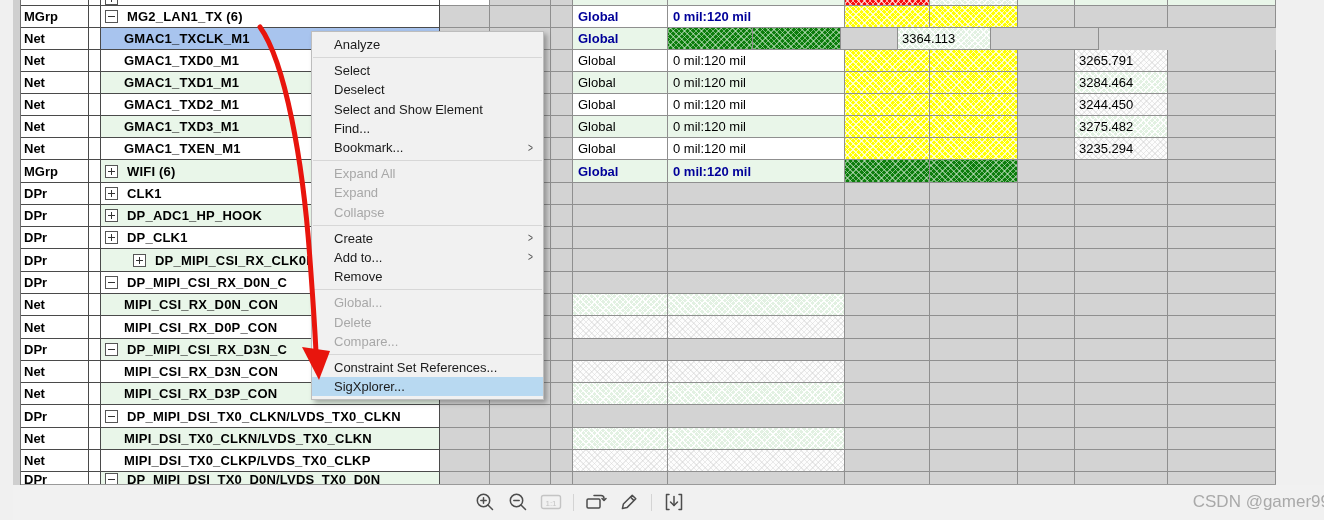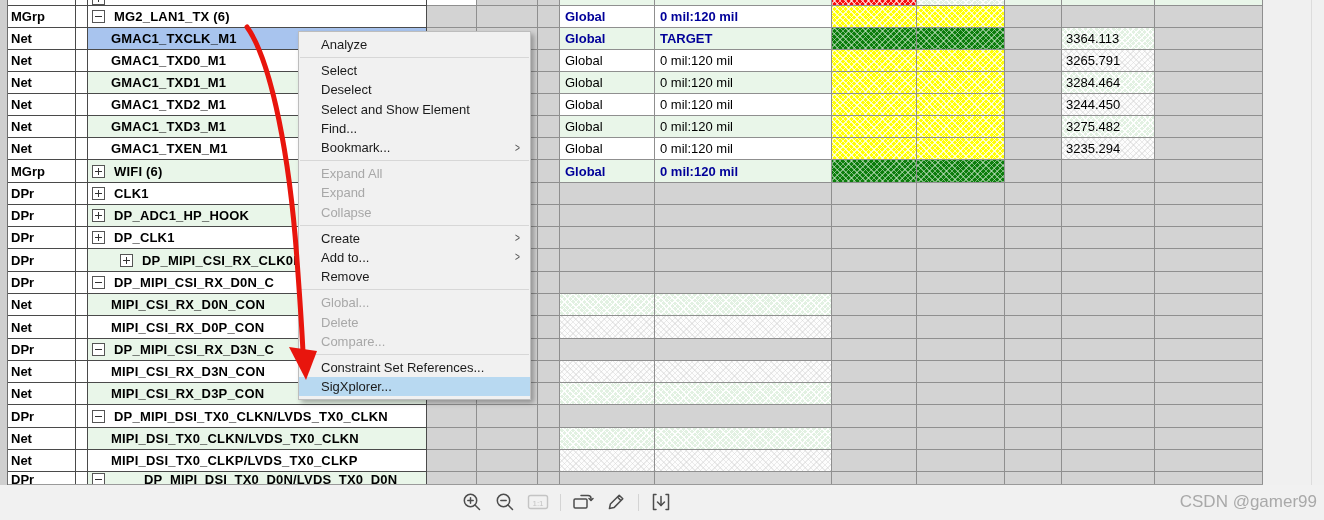--- a/index.html
+++ b/index.html
@@ -1,18 +1,18 @@
 <!DOCTYPE html>
 <html><head>
 <meta charset="utf-8">
 <style>
   html,body{margin:0;padding:0;}
   body{width:1324px;height:520px;position:relative;overflow:hidden;background:#f0f0f0;
        font-family:"Liberation Sans","DejaVu Sans",sans-serif;}
-  #stage{position:absolute;inset:0;}
+  #stage{position:absolute;inset:0;margin-left:13px;}
   
   #left-strip{position:absolute;left:0;top:0;width:8px;height:485px;background:#cfcfcf;
               border-right:1px solid #6f6f6f;box-sizing:border-box;}
   #grid{position:absolute;left:8px;top:0;width:1255px;height:484px;overflow:hidden;
         border-bottom:1px solid #9a9a9a;background:#d3d3d3;z-index:10;}
   .row{display:flex;width:100%;}
   .c{box-sizing:border-box;border-right:1px solid #8f8f8f;border-bottom:1px solid #8f8f8f;
      overflow:hidden;white-space:nowrap;font-size:13px;display:flex;align-items:center;}
   .c.dark{border-color:#4a4a4a;}
   .bg-gray{background:#d3d3d3;}
@@ -117,21 +117,20 @@
       <div class="row" style="height: 22px;">
         <div class="c type-cell dark" style="width: 68px; flex: 0 0 68px;">Net</div>
         <div class="c dark bg-white" style="width: 12px; flex: 0 0 12px;"></div>
         <div class="c name-cell dark sel lvl2" style="width: 339px; flex: 0 0 339px;">
           <span class="txt">GMAC1_TXCLK_M1</span>
         </div>
         <div class="c bg-gray" style="width: 50px; flex: 0 0 50px;"></div>
         <div class="c bg-gray" style="width: 61px; flex: 0 0 61px;"></div>
         <div class="c bg-gray" style="width: 22px; flex: 0 0 22px;"></div>
         <div class="c gv bg-green emph" style="width: 95px; flex: 0 0 95px;">Global</div>
-        <div class="c gv bg-green emph" style="width: 177px; flex: 0 0 177px;">TARGET</div>
         <div class="c hz-green" style="width: 85px; flex: 0 0 85px;"></div>
         <div class="c hz-green" style="width: 88px; flex: 0 0 88px;"></div>
         <div class="c bg-gray" style="width: 57px; flex: 0 0 57px;"></div>
         <div class="c num-cell hz-hgreen" style="width: 93px; flex: 0 0 93px;">3364.113</div>
         <div class="c bg-gray" style="width: 108px; flex: 0 0 108px;"></div>
       </div>
       <div class="row" style="height: 22px;">
         <div class="c type-cell dark" style="width: 68px; flex: 0 0 68px;">Net</div>
         <div class="c dark bg-white" style="width: 12px; flex: 0 0 12px;"></div>
         <div class="c name-cell dark st-w lvl2" style="width: 339px; flex: 0 0 339px;">
@@ -458,21 +457,21 @@
         <div class="c gv hz-hwhite" style="width: 177px; flex: 0 0 177px;"></div>
         <div class="c bg-gray" style="width: 85px; flex: 0 0 85px;"></div>
         <div class="c bg-gray" style="width: 88px; flex: 0 0 88px;"></div>
         <div class="c bg-gray" style="width: 57px; flex: 0 0 57px;"></div>
         <div class="c num-cell bg-gray" style="width: 93px; flex: 0 0 93px;"></div>
         <div class="c bg-gray" style="width: 108px; flex: 0 0 108px;"></div>
       </div>
       <div class="row" style="height: 16px;">
         <div class="c type-cell dark" style="width: 68px; flex: 0 0 68px;">DPr</div>
         <div class="c dark bg-white" style="width: 12px; flex: 0 0 12px;"></div>
-        <div class="c name-cell dark st-g" style="width: 339px; flex: 0 0 339px; gap: 30px;">
+        <div class="c name-cell dark st-g" style="width: 339px; flex: 0 0 339px;">
           <span class="exp "></span>
           <span class="txt">DP_MIPI_DSI_TX0_D0N/LVDS_TX0_D0N</span>
         </div>
         <div class="c bg-gray" style="width: 50px; flex: 0 0 50px;"></div>
         <div class="c bg-gray" style="width: 61px; flex: 0 0 61px;"></div>
         <div class="c bg-gray" style="width: 22px; flex: 0 0 22px;"></div>
         <div class="c gv bg-gray" style="width: 95px; flex: 0 0 95px;"></div>
         <div class="c gv bg-gray" style="width: 177px; flex: 0 0 177px;"></div>
         <div class="c bg-gray" style="width: 85px; flex: 0 0 85px;"></div>
         <div class="c bg-gray" style="width: 88px; flex: 0 0 88px;"></div>

